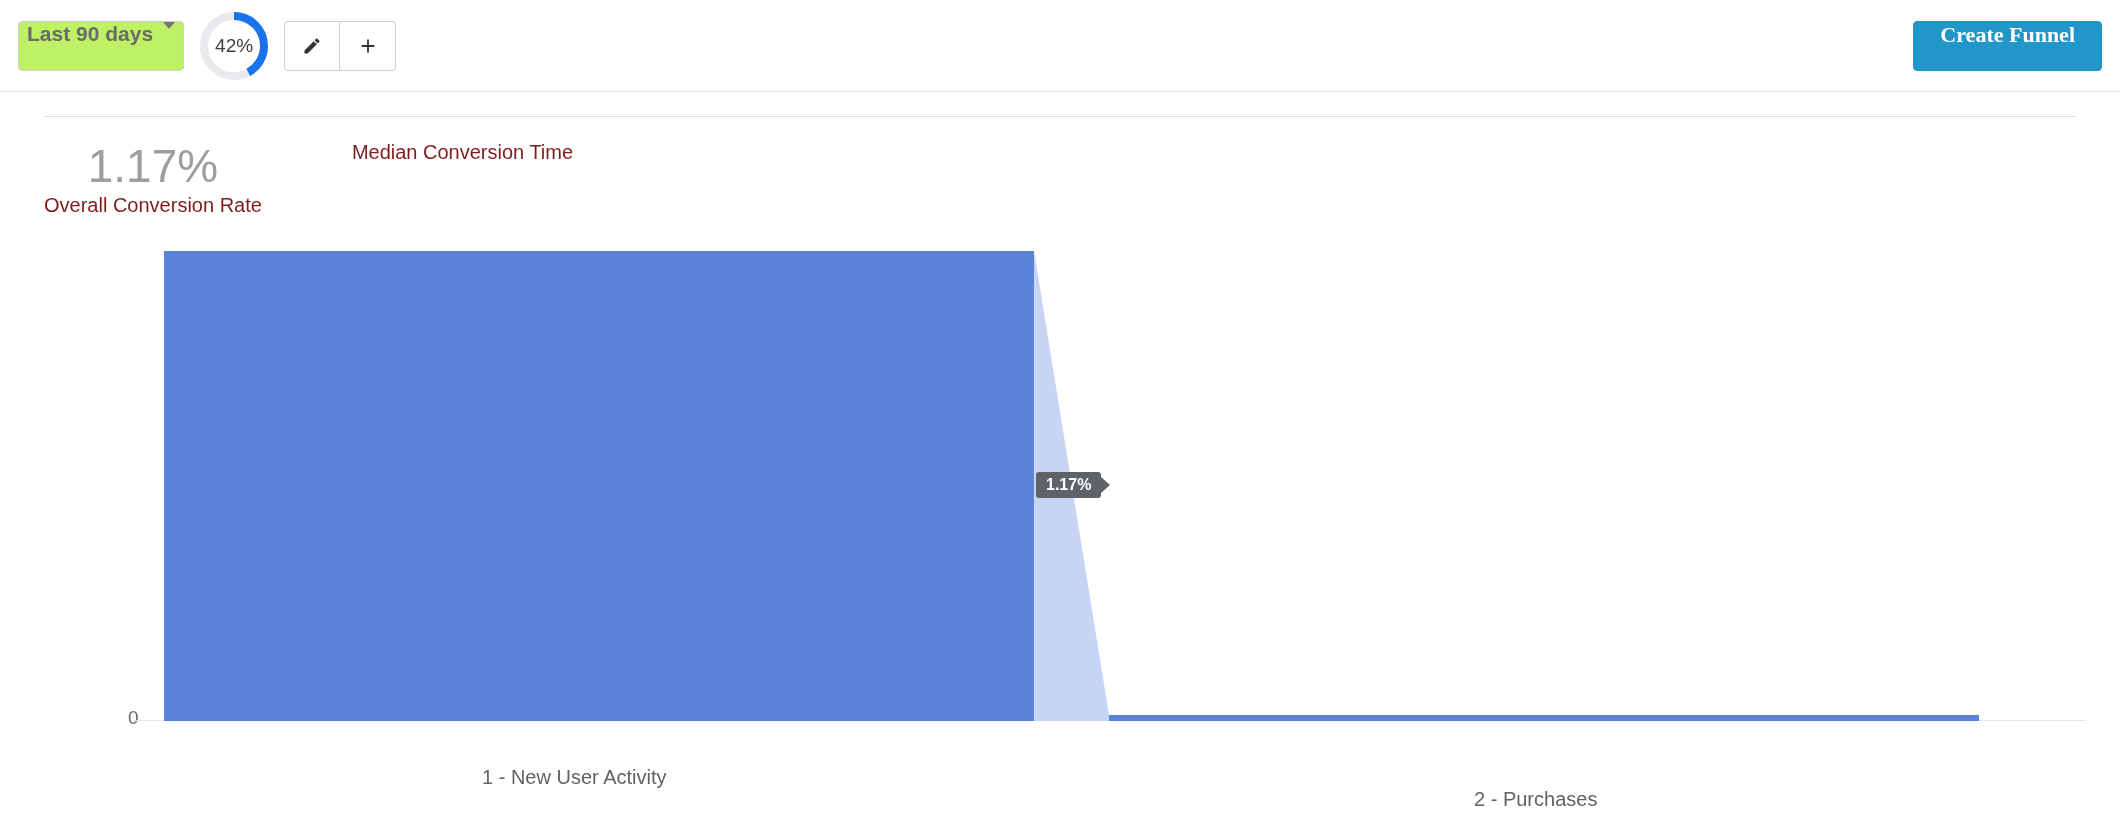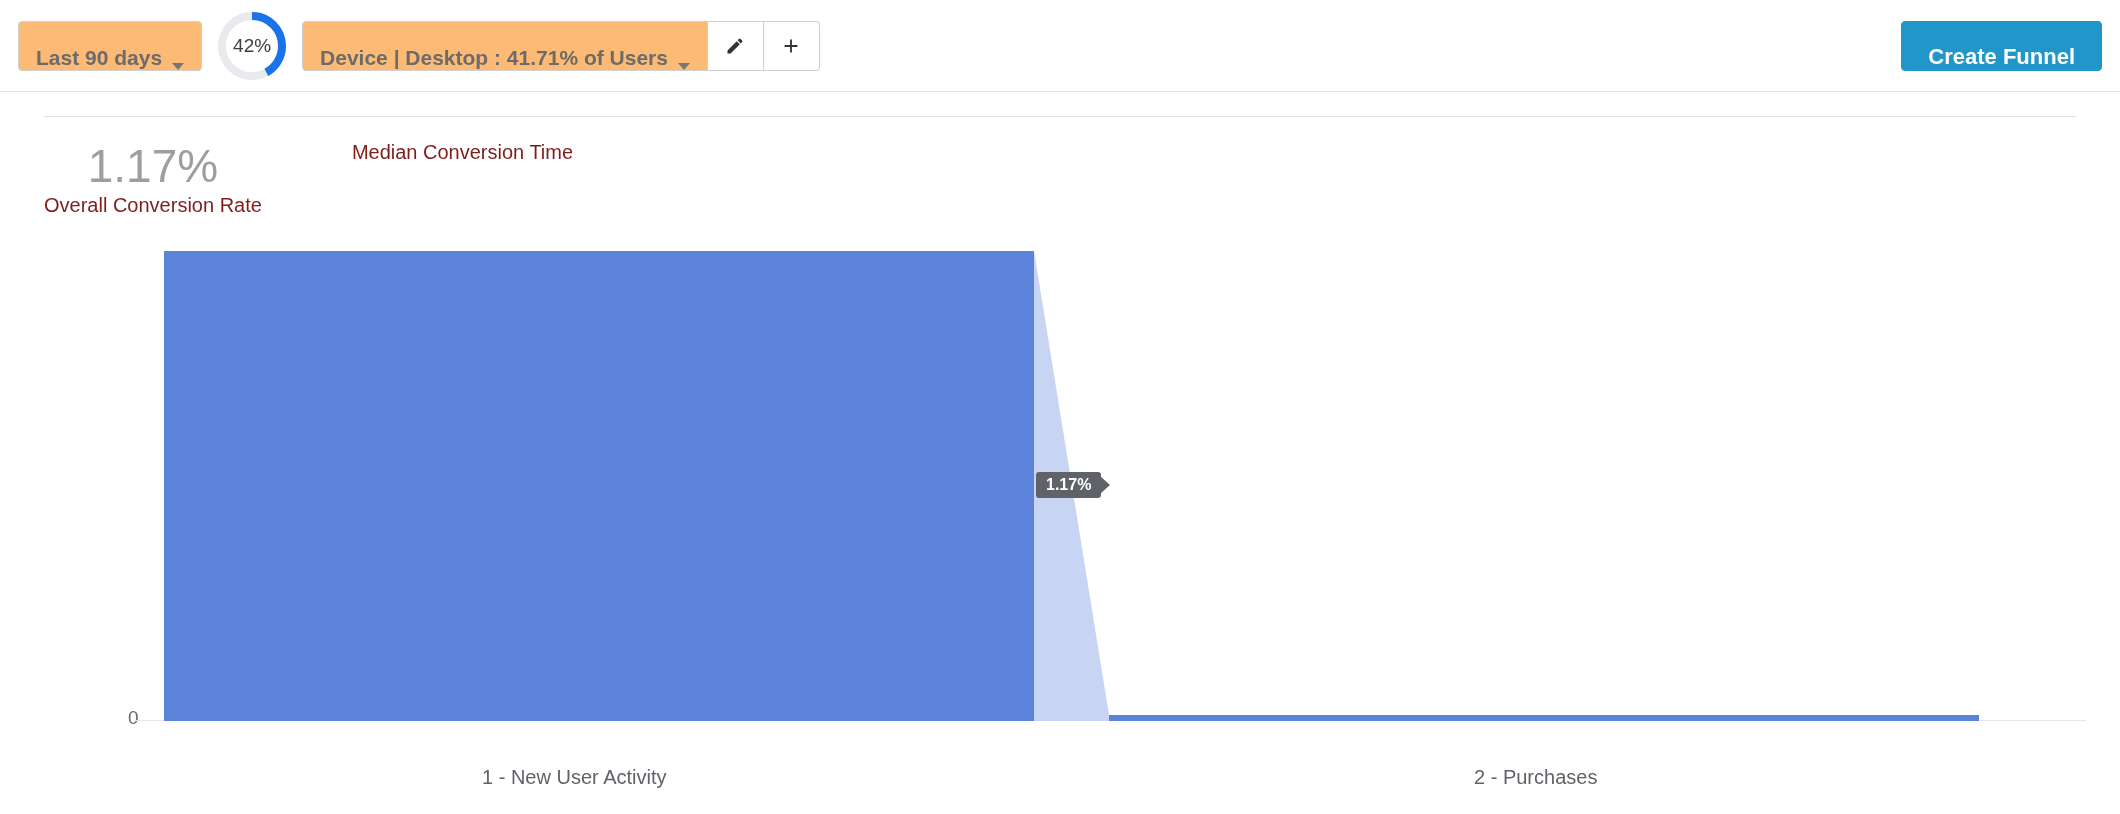--- a/index.html
+++ b/index.html
@@ -15,24 +15,24 @@
   .toolbar {
     display: flex;
     align-items: center;
     gap: 10px;
     padding: 14px 18px 14px 18px;
     border-bottom: 1px solid #e5e5e5;
     height: 92px;
   }
   .btn-outline {
     display: inline-flex;
-    align-items: flex-end;
+    align-items: flex-start;
     height: 50px;
-    padding: 0 17px;
-    background: #fdba74;
+    padding: 0 8px;
+    background: #bef264;
     border: 1px solid #cfcfcf;
     border-radius: 4px;
     font-size: 21px;
     font-weight: 700;
     color: #6b6b6b;
     cursor: pointer;
     gap: 10px;
   }
   .dd-caret {
     width: 0; height: 0;
@@ -65,21 +65,21 @@
     margin-left: auto;
     background: #2196c9;
     border: 1px solid #2196c9;
     color: #fff;
     font-size: 22px;
     font-weight: 700;
     padding: 0 26px;
     height: 50px;
     border-radius: 4px;
     cursor: pointer;
-    display: inline-flex; align-items: flex-end;
+    display: inline-flex; align-items: flex-start; font-family: Liberation Serif, serif;
   }
   .content { padding: 24px 44px 0 44px; position: relative; text-align: center; }
   .panel-top-line { border-top: 1px solid #e0e0e0; height: 1px; margin-bottom: 24px; }
   .metrics { display: flex; gap: 90px; padding-left: 0; margin-bottom: 34px; }
   .metric-value { font-size: 46px; color: #9e9e9e; font-weight: 400; margin: 0 0 2px 0; line-height: 1.1; }
   .metric-label { font-size: 20px; color: #7f1d1d; font-weight: 400; }
   .chart-area {
     position: relative;
     margin-left: 120px;
     height: 500px;
@@ -125,24 +125,20 @@
 
   <div class="donut-wrap">
     <svg width="72" height="72" viewBox="0 0 72 72">
       <circle cx="36" cy="36" r="30" fill="none" stroke="#e8eaed" stroke-width="8"></circle>
       <circle id="donut-arc" cx="36" cy="36" r="30" fill="none" stroke="#1a73e8" stroke-width="8" stroke-linecap="butt" stroke-dasharray="79.16813487046278 188.49555921538757"></circle>
     </svg>
     <div class="donut-text">42%</div>
   </div>
 
   <div class="btn-group">
-    <button class="btn-outline" style="border-top-right-radius:0;border-bottom-right-radius:0;">
-      <span>Device | Desktop : 41.71% of Users</span>
-      <span class="dd-caret"></span>
-    </button>
     <button class="btn-icon">
       <svg width="20" height="20" viewBox="0 0 24 24">
         <path fill="#333" d="M3 17.25V21h3.75L17.81 9.94l-3.75-3.75L3 17.25zM20.71 7.04a1 1 0 0 0 0-1.41l-2.34-2.34a1 1 0 0 0-1.41 0l-1.83 1.83 3.75 3.75 1.83-1.83z"></path>
       </svg>
     </button>
     <button class="btn-icon">
       <svg width="22" height="22" viewBox="0 0 24 24">
         <path fill="#333" d="M19 13h-6v6h-2v-6H5v-2h6V5h2v6h6v2z"></path>
       </svg>
     </button>
@@ -174,16 +170,16 @@
         <polygon points="870,0 945,464 945,470 870,470" fill="#c7d4f3"></polygon>
         <rect x="945" y="464" width="870" height="6" fill="#5a83d9"></rect>
       </svg>
 
     <div id="conv-badge" class="badge" style="left: 872px; bottom: 253px;">
       <span>1.17%</span>
     </div>
 
     <div class="x-labels">
       <span id="xl1" class="x-label" style="left: 318px;">1 -   New User Activity</span>
-      <span id="xl2" class="x-label" style="left: 1310px;">2 - Purchases</span>
+      <span id="xl2" class="x-label" style="left: 1310px; margin-top: 22px;">2 - Purchases</span>
     </div>
   </div>
 </div>
 
 </body></html>

